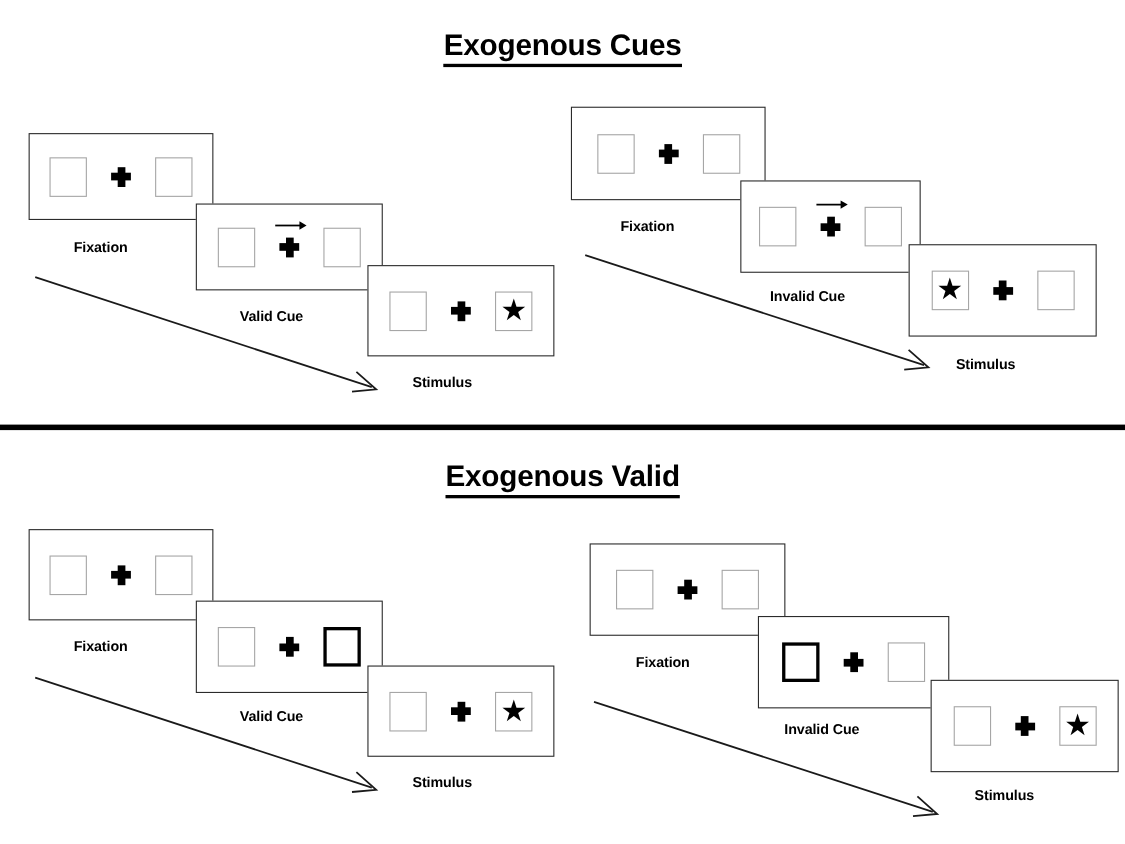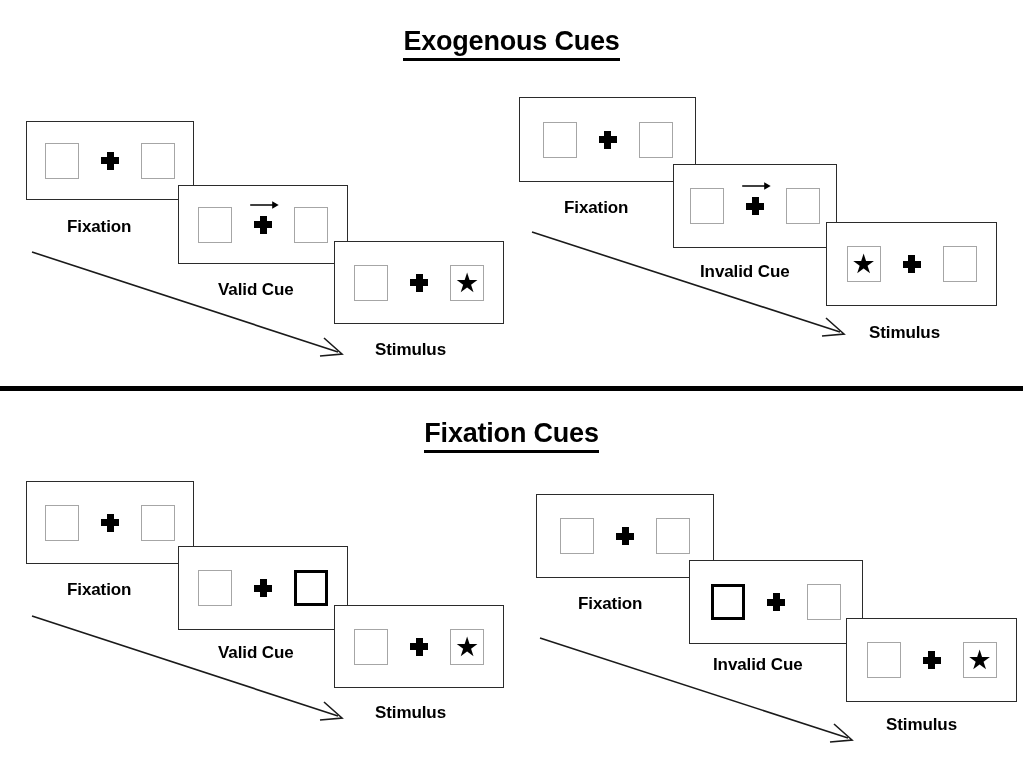--- a/index.html
+++ b/index.html
@@ -133,21 +133,21 @@
     font-size: 27px;
     color: #000000;
     font-family: "DejaVu Sans", sans-serif;
     display: block;
     margin-top: -1px;
   }
 
   
   .stage-label {
     position: absolute;
-    font-size: 17px;
+    font-size: 13px;
     font-weight: bold;
     white-space: nowrap;
     letter-spacing: -0.1px;
   }
 
   
   .time-arrow {
     position: absolute;
     overflow: visible;
   }
@@ -259,21 +259,21 @@
   <div class="stage-label" style="left:869px; top:323px;">Stimulus</div>
 
   <svg class="time-arrow" style="left:528px; top:228px; width:330px; height:116px;" viewBox="0 0 330 116" width="330" height="116" aria-hidden="true">
     <line x1="4" y1="4" x2="312" y2="104" stroke="#1a1a1a" stroke-width="1.6"></line>
     <polyline points="298,90 316,106 294,108" fill="none" stroke="#1a1a1a" stroke-width="1.6"></polyline>
   </svg>
 
   <div class="divider" style="top:386px;"></div>
 
   <div class="section-title" style="left:0; top:418px;">
-    <span class="tx">Fixation Cues</span>
+    <span class="tx">Exogenous Valid</span>
   </div>
 
   <div class="panel" style="left:26px; top:481px; width:168px; height:83px;">
     <div class="panel-inner">
       <div class="cue-row">
         <div class="pbox"></div>
         <div class="gap"></div>
         <div class="plus"></div>
         <div class="gap"></div>
         <div class="pbox"></div>

